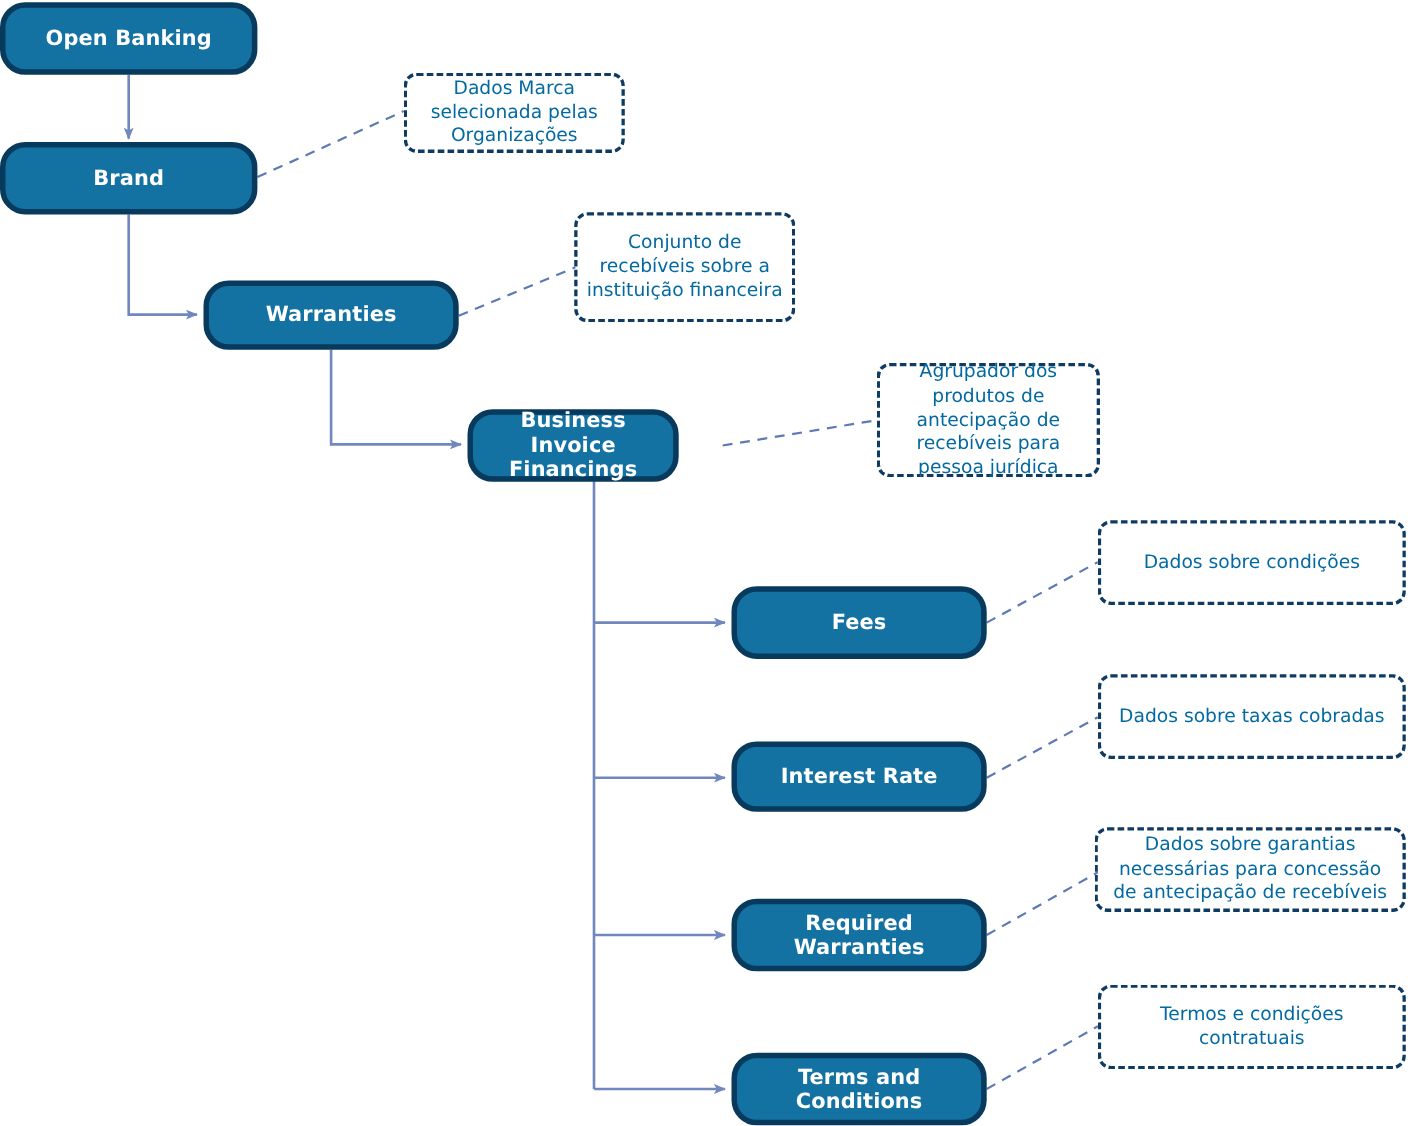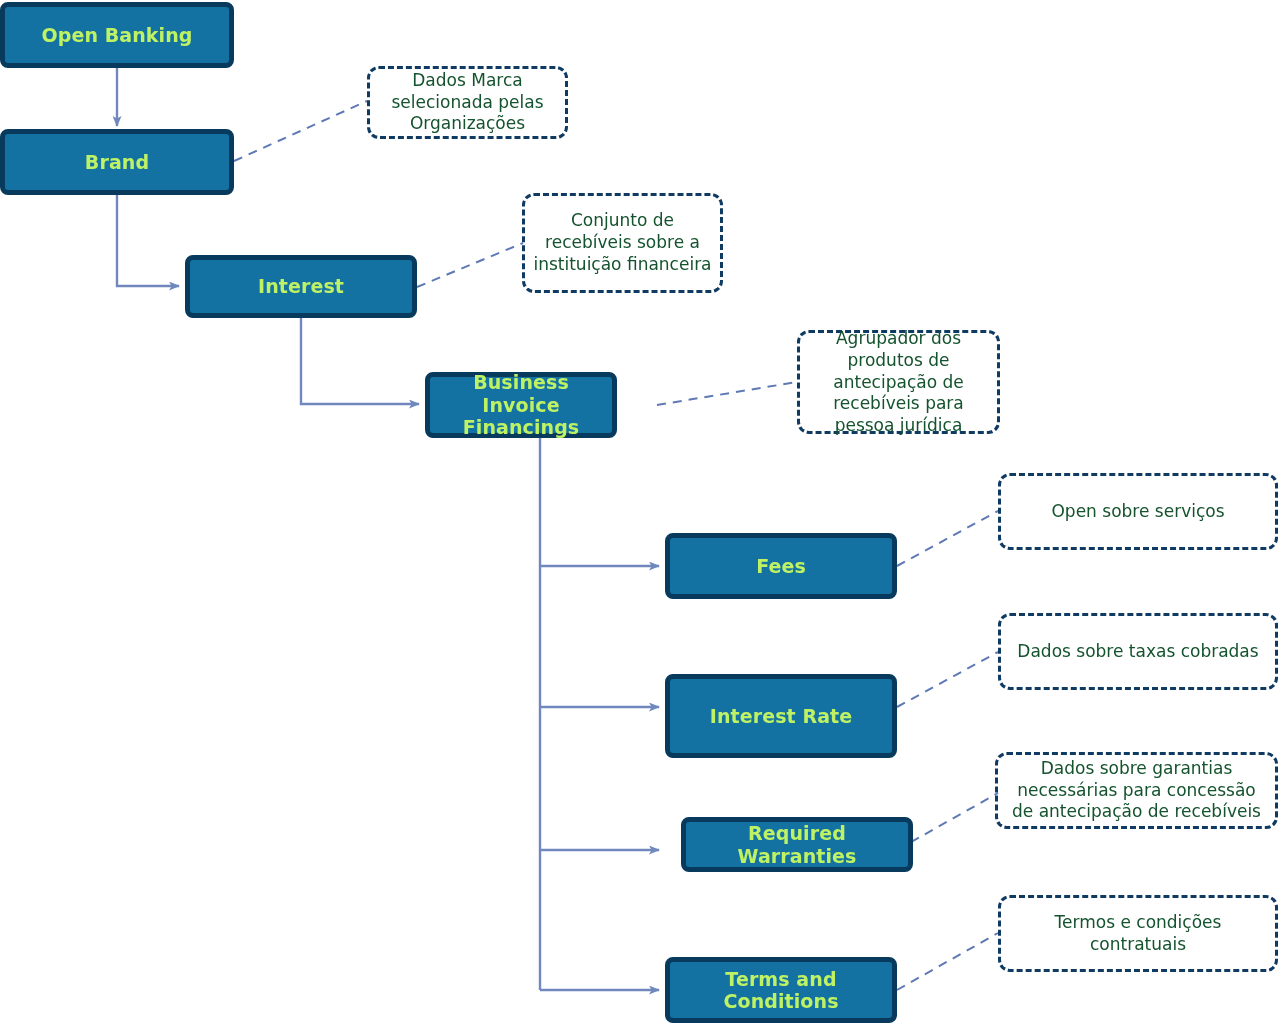--- a/index.html
+++ b/index.html
@@ -29,47 +29,47 @@
     height: 1024px;
     pointer-events: none;
   }
 
   
   .node {
     position: absolute;
     box-sizing: border-box;
     background: #1372a2;
     border: 5px solid #073a5c;
-    border-radius: 8px;
+    border-radius: 23px;
     display: flex;
     align-items: center;
     justify-content: center;
     text-align: center;
-    color: #bef264;
+    color: #ffffff;
     font-size: 19px;
     font-weight: 600;
     letter-spacing: 0.1px;
     line-height: 1.18;
     padding: 2px 6px;
     z-index: 3;
   }
   .node.tight { padding: 2px 2px; }
 
   
   .callout {
     position: absolute;
     box-sizing: border-box;
     background: transparent;
     border: 3px dashed #0f3b63;
     border-radius: 12px;
     display: flex;
     align-items: center;
     justify-content: center;
     text-align: center;
-    color: #14532d;
+    color: #0369a1;
     font-size: 17px;
     font-weight: 400;
     line-height: 1.28;
     padding: 3px 8px;
     z-index: 2;
   }
   .callout .txt { display: block; width: 100%; }
   .callout.overflow { align-items: center; padding-top: 4px; }
 </style>
 </head>
@@ -113,58 +113,58 @@
 
   <div class="node" style="left:0px; top:2px; width:234px; height:66px;">
     <span>Open Banking</span>
   </div>
 
   <div class="node" style="left:0px; top:129px; width:234px; height:66px;">
     <span>Brand</span>
   </div>
 
   <div class="node" style="left:185px; top:255px; width:232px; height:63px;">
-    <span>Interest</span>
+    <span>Warranties</span>
   </div>
 
   <div class="node" style="left:425px; top:372px; width:192px; height:66px;">
     <span style="white-space:pre-line;">Business Invoice
 Financings</span>
   </div>
 
   <div class="node" style="left:665px; top:533px; width:232px; height:66px;">
     <span>Fees</span>
   </div>
 
-  <div class="node" style="left:665px; top:674px; width:232px; height:84px;">
+  <div class="node" style="left:665px; top:674px; width:232px; height:64px;">
     <span>Interest Rate</span>
   </div>
 
-  <div class="node tight" style="left:665px; top:817px; width:232px; height:55px;margin-left:16px;">
+  <div class="node tight" style="left:665px; top:817px; width:232px; height:66px;">
     <span>Required Warranties</span>
   </div>
 
   <div class="node tight" style="left:665px; top:957px; width:232px; height:66px;">
     <span>Terms and Conditions</span>
   </div>
 
   <div class="callout" style="left:367px; top:66px; width:201px; height:73px;">
     <span class="txt">Dados Marca selecionada pelas Organizações</span>
   </div>
 
   <div class="callout" style="left:522px; top:193px; width:201px; height:100px;">
     <span class="txt">Conjunto de recebíveis sobre a instituição financeira</span>
   </div>
 
   <div class="callout overflow" style="left:797px; top:330px; width:203px; height:104px;">
     <span class="txt">Agrupador dos produtos de antecipação de recebíveis para pessoa jurídica</span>
   </div>
 
   <div class="callout" style="left:998px; top:473px; width:280px; height:77px;">
-    <span class="txt">Open sobre serviços</span>
+    <span class="txt">Dados sobre condições</span>
   </div>
 
   <div class="callout" style="left:998px; top:613px; width:280px; height:77px;">
     <span class="txt">Dados sobre taxas cobradas</span>
   </div>
 
   <div class="callout" style="left:995px; top:752px; width:283px; height:77px;">
     <span class="txt">Dados sobre garantias necessárias para concessão de antecipação de recebíveis</span>
   </div>
 

